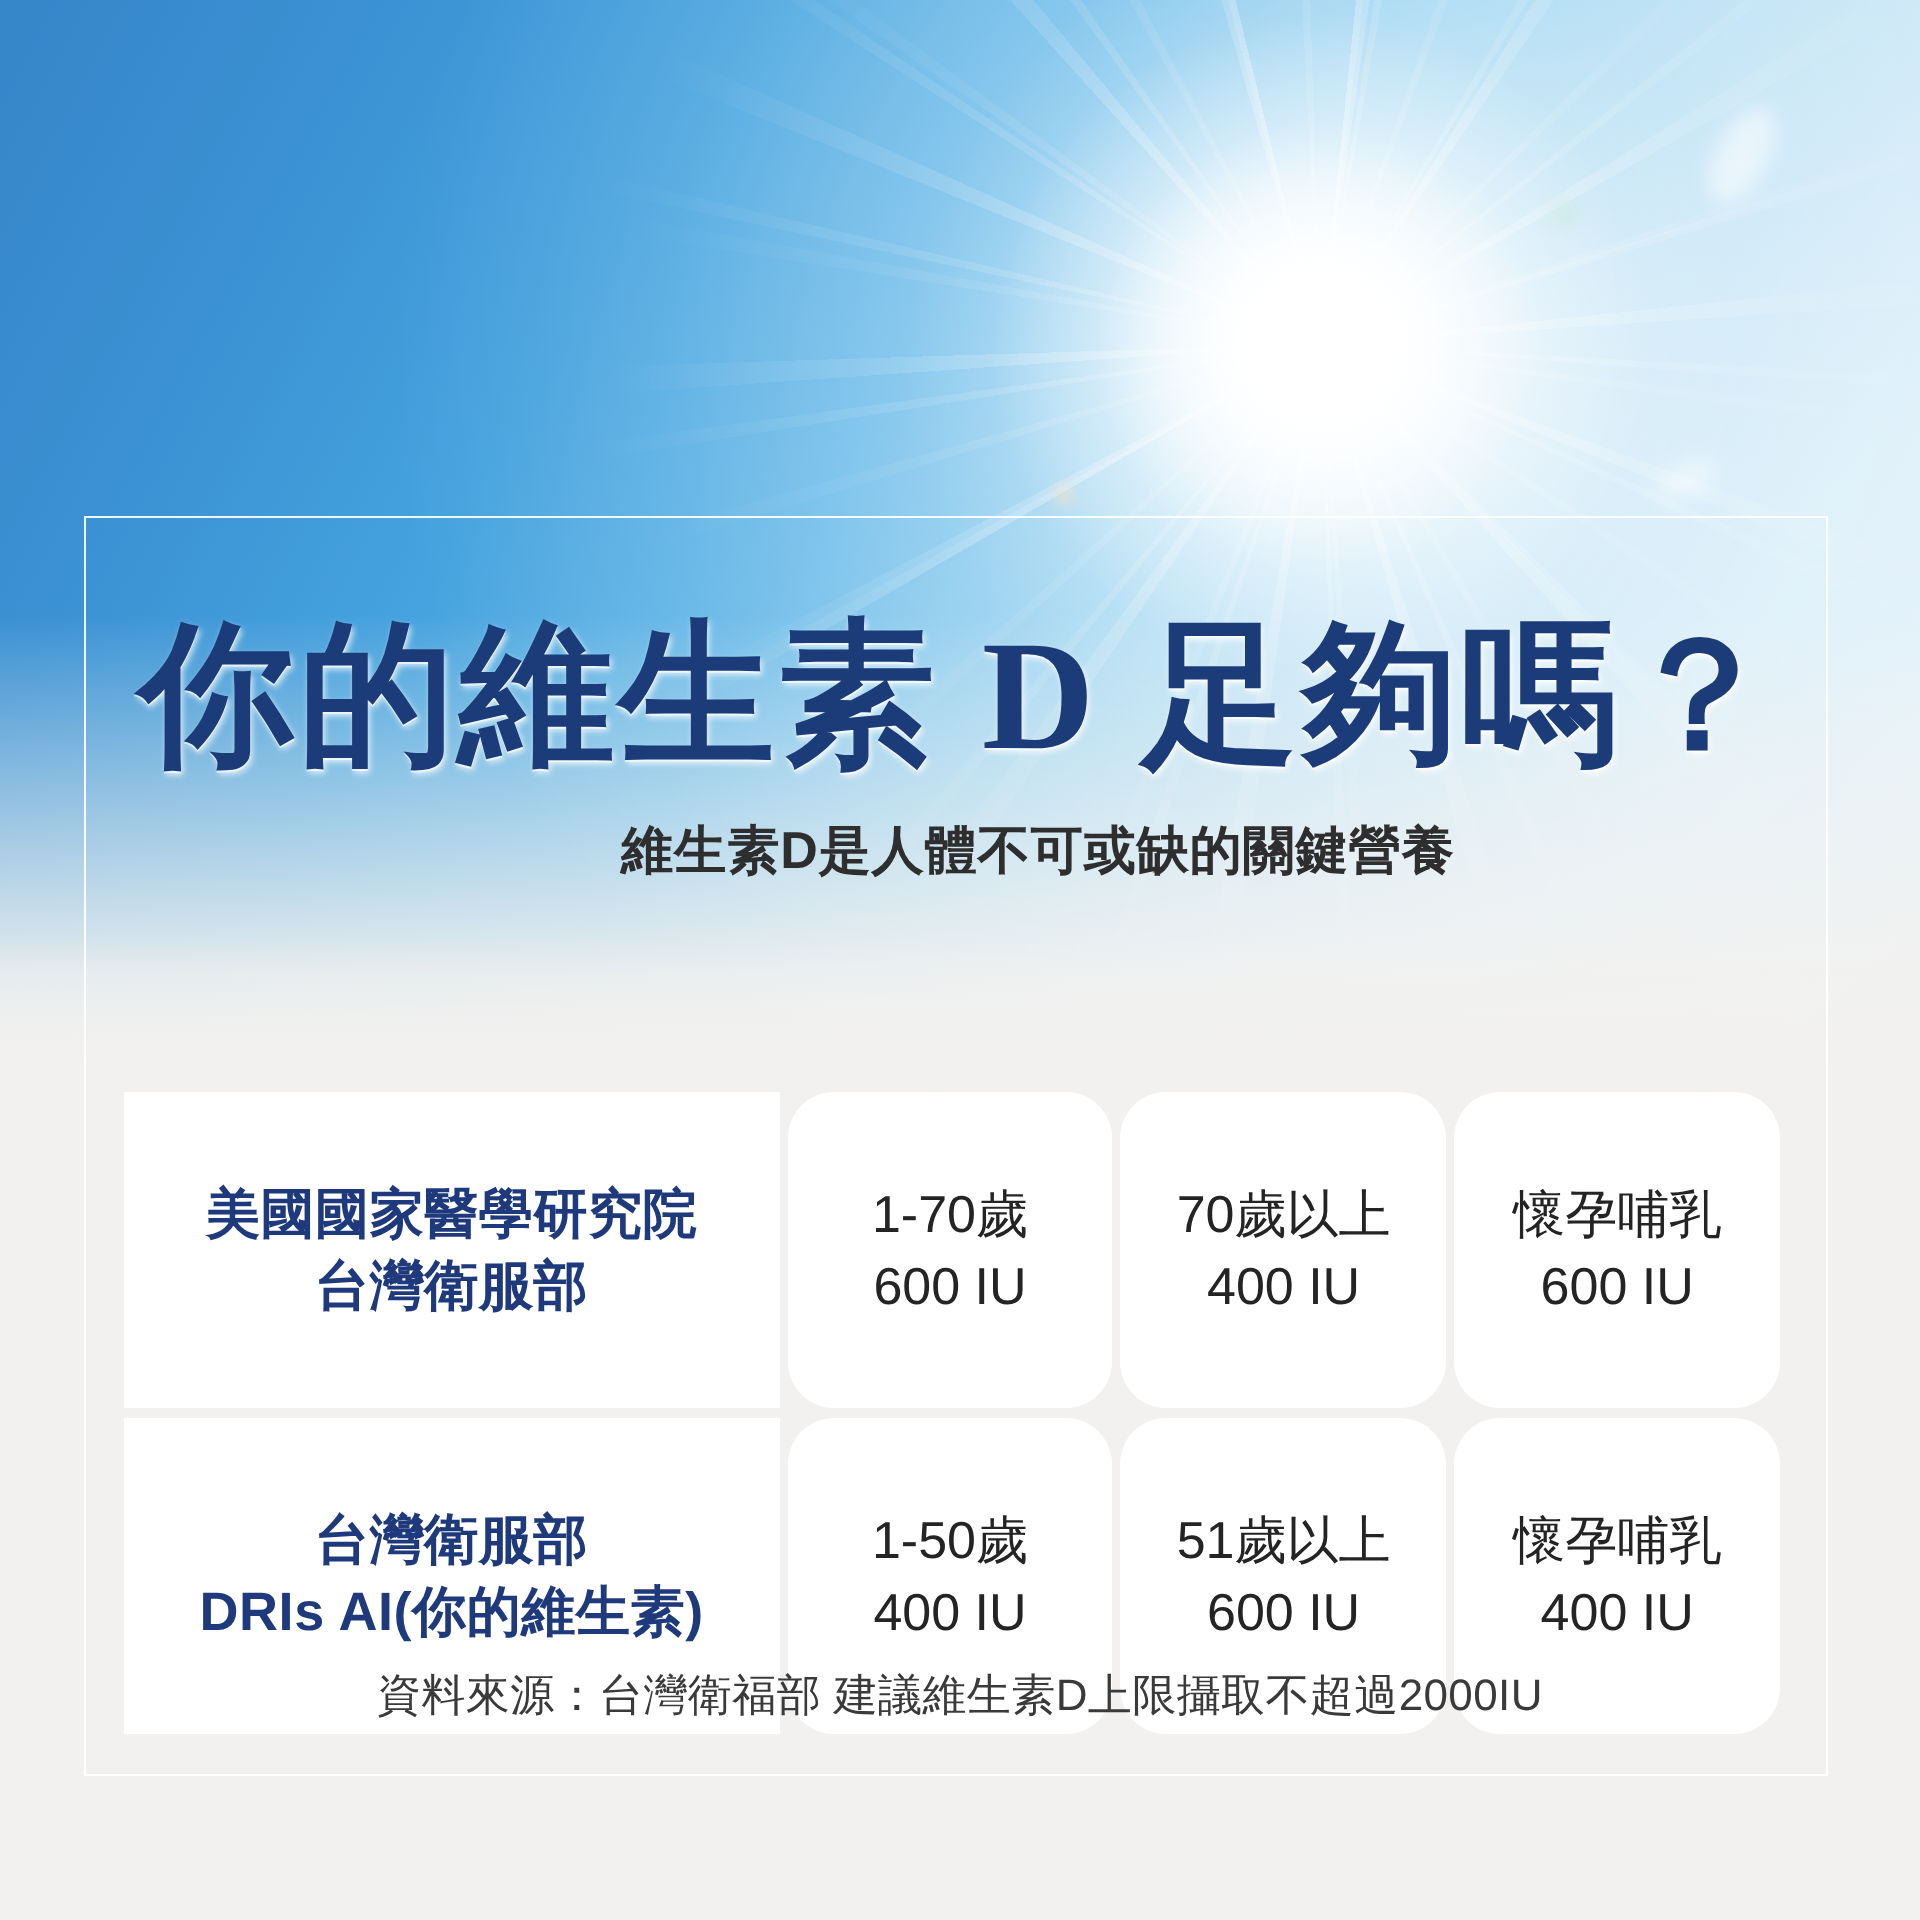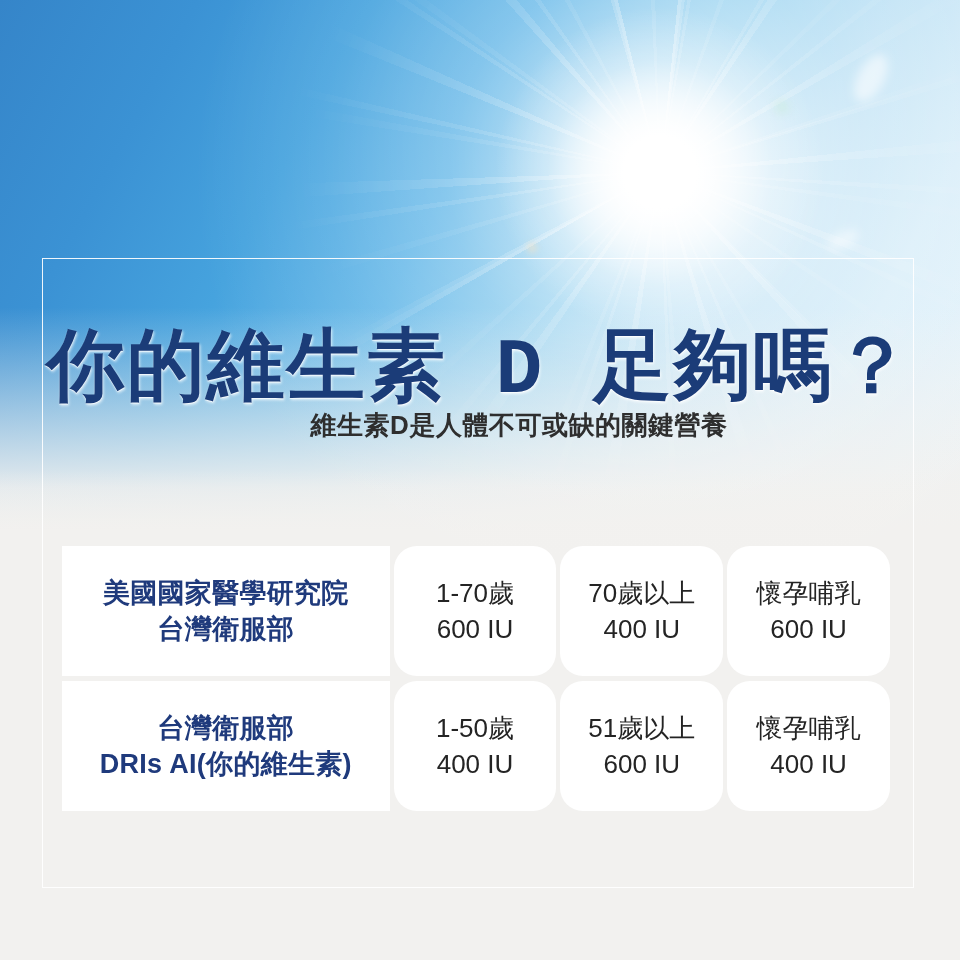--- a/index.html
+++ b/index.html
@@ -99,50 +99,49 @@
     border:1.6px solid rgba(255,255,255,0.92);
     pointer-events:none;
   }
 
   
   .content{ position:absolute; left:0; top:0; width:960px; height:960px; }
 
   .title{
     position:absolute; left:0; top:305px; width:960px;
     text-align:center;
-    font-family:Liberation Mono, monospace;
+    font-family:Liberation Serif, serif;
     font-weight:700;
     font-size:78px;
     line-height:86px;
     letter-spacing:2px;
     color:#1b3c78;
     text-shadow:1px 2px 3px rgba(255,255,255,0.75), 0 1px 0 rgba(255,255,255,.6);
     white-space:nowrap;
-    margin-top:23px;
   }
   .subtitle{
     position:absolute; left:0; top:408px; width:960px;
     text-align:center;
     font-size:26px;
     font-weight:700;
     letter-spacing:.5px;
     color:#2e2e2e;
     margin-left:39px;
   }
 
   
   .table{
     position:absolute; left:62px; top:546px; width:828px;
   }
   .trow{ display:flex; gap:4px; margin-bottom:5px; }
   .cell{
     background:#ffffff;
     display:flex; flex-direction:column;
     align-items:center; justify-content:center;
-    height:130px;
+    height:158px;
     text-align:center;
   }
   .cell-label{
     width:330px;
     color:#1f3a7c;
     font-weight:700;
     font-size:27px;
     line-height:36px;
     letter-spacing:.3px;
   }
@@ -222,14 +221,15 @@
         <span class="grp">600 IU</span>
       </div>
       <div class="cell cell-val">
         <span class="grp">懷孕哺乳</span>
         <span class="grp">400 IU</span>
       </div>
     </div>
 
   </div>
 
+  <div class="source">資料來源：台灣衛福部 建議維生素D上限攝取不超過2000IU</div>
 
 </div>
 
 </body></html>

